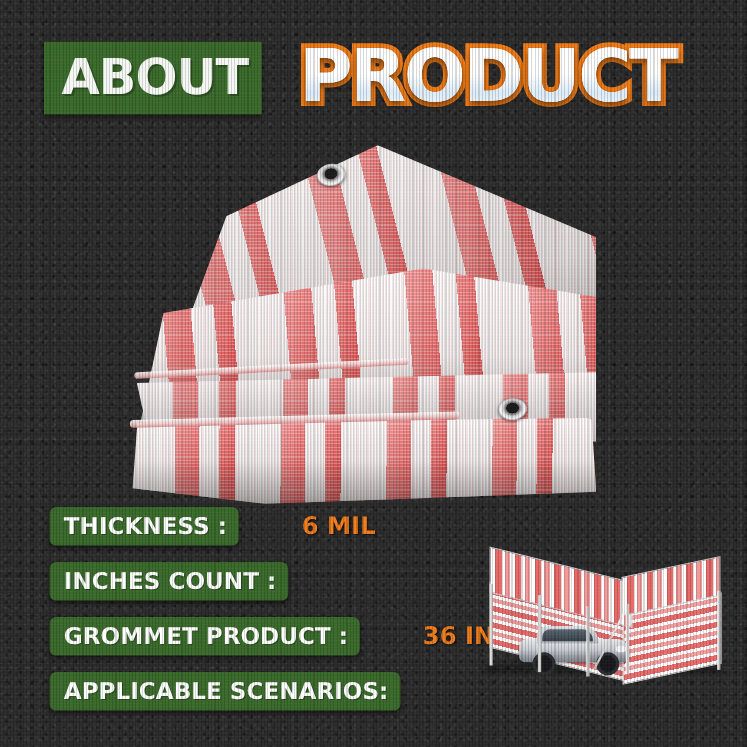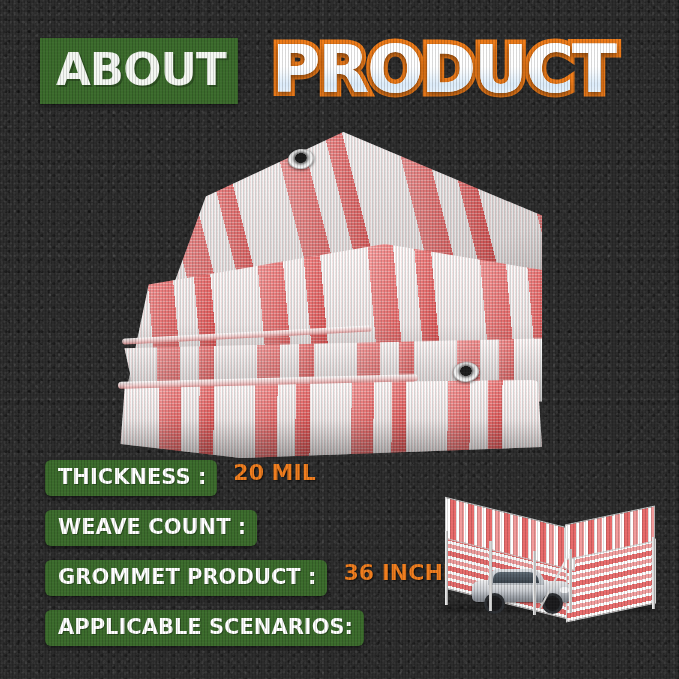--- a/index.html
+++ b/index.html
@@ -122,21 +122,21 @@
     position:absolute;width:26px;height:20px;border-radius:50%;
     background:
       radial-gradient(ellipse at 50% 45%, #1d1d1d 0 30%, #6d6d6d 32%, #d8d8d8 48%, #fbfbfb 62%, #a9a9a9 82%, #dcdcdc 100%);
     box-shadow:0 1px 3px rgba(0,0,0,.55), inset 0 0 2px rgba(0,0,0,.5);
   }
   #grommet1{left:176px;top:17px;transform:rotate(-8deg);}
   #grommet2{left:341px;top:230px;transform:rotate(-4deg);}
 
   
   #specs{position:absolute;left:45px;top:460px;width:600px;}
-  .spec-row{position:relative;height:36px;margin-bottom:14px;display:flex;}
+  .spec-row{position:relative;height:36px;margin-bottom:14px;display:flex;align-items:center;gap:41px;}
   .spec-badge{
     background:#3b6b2c;border-radius:6px;
     padding:5px 11px 6px 13px;
     box-shadow:0 2px 4px rgba(0,0,0,.55);
     display:inline-block;
   }
   .spec-badge .label{
     font-family:"DejaVu Sans", sans-serif;
     font-size:21px;font-weight:bold;color:#ffffff;letter-spacing:0px;
     line-height:24px;white-space:nowrap;display:block;
@@ -244,26 +244,26 @@
     <div class="grommet" id="grommet1"></div>
     <div class="grommet" id="grommet2"></div>
   </div>
 
   <div id="specs">
 
     <div class="spec-row">
       <span class="spec-badge">
         <span class="label">THICKNESS :</span>
       </span>
-      <span class="spec-value">20 MIL</span>
+      <span class="spec-value">6 MIL</span>
     </div>
 
     <div class="spec-row">
       <span class="spec-badge">
-        <span class="label">WEAVE COUNT :</span>
+        <span class="label">INCHES COUNT :</span>
       </span>
     </div>
 
     <div class="spec-row">
       <span class="spec-badge">
         <span class="label">GROMMET PRODUCT :</span>
       </span>
       <span class="spec-value">36 INCHES</span>
     </div>
 

